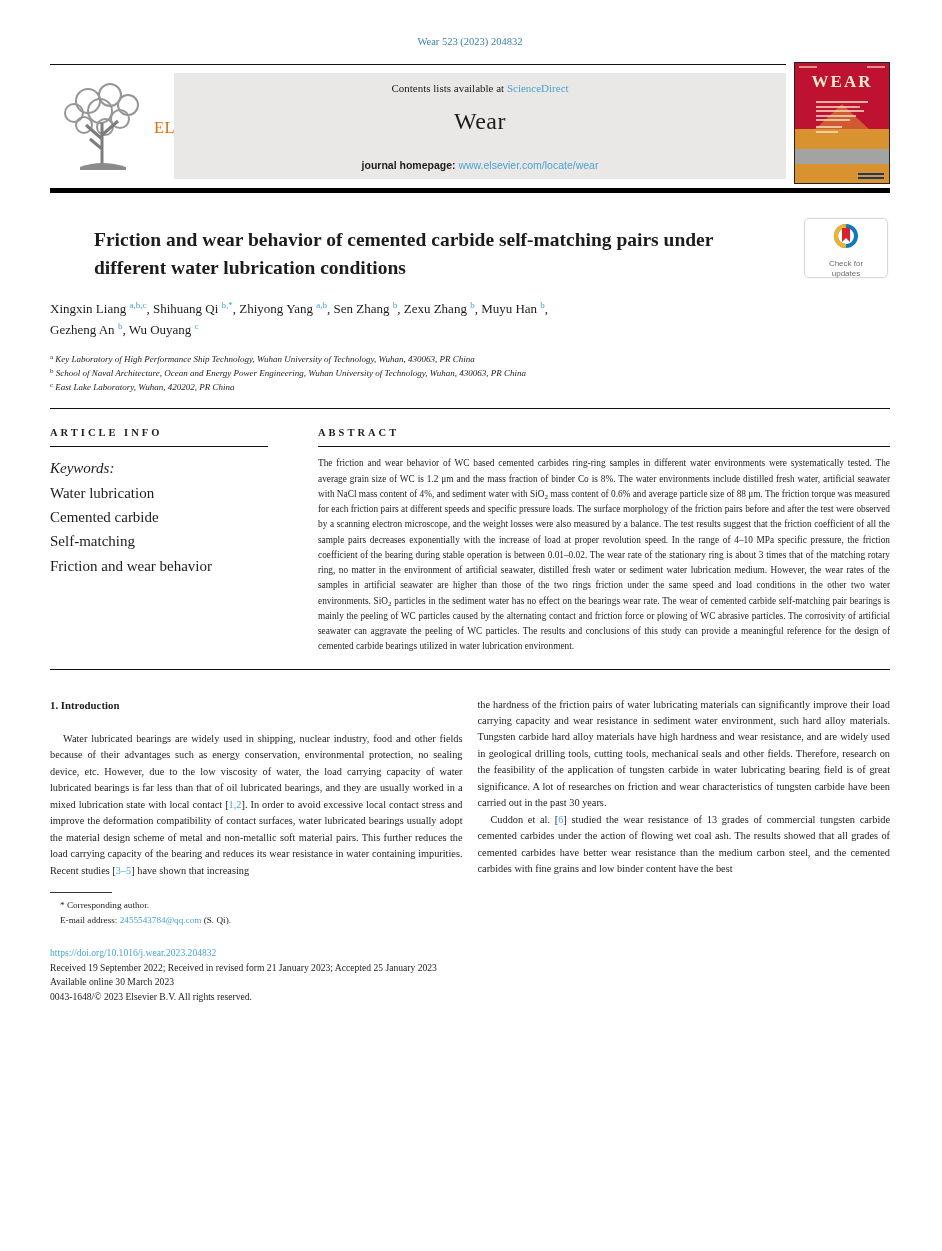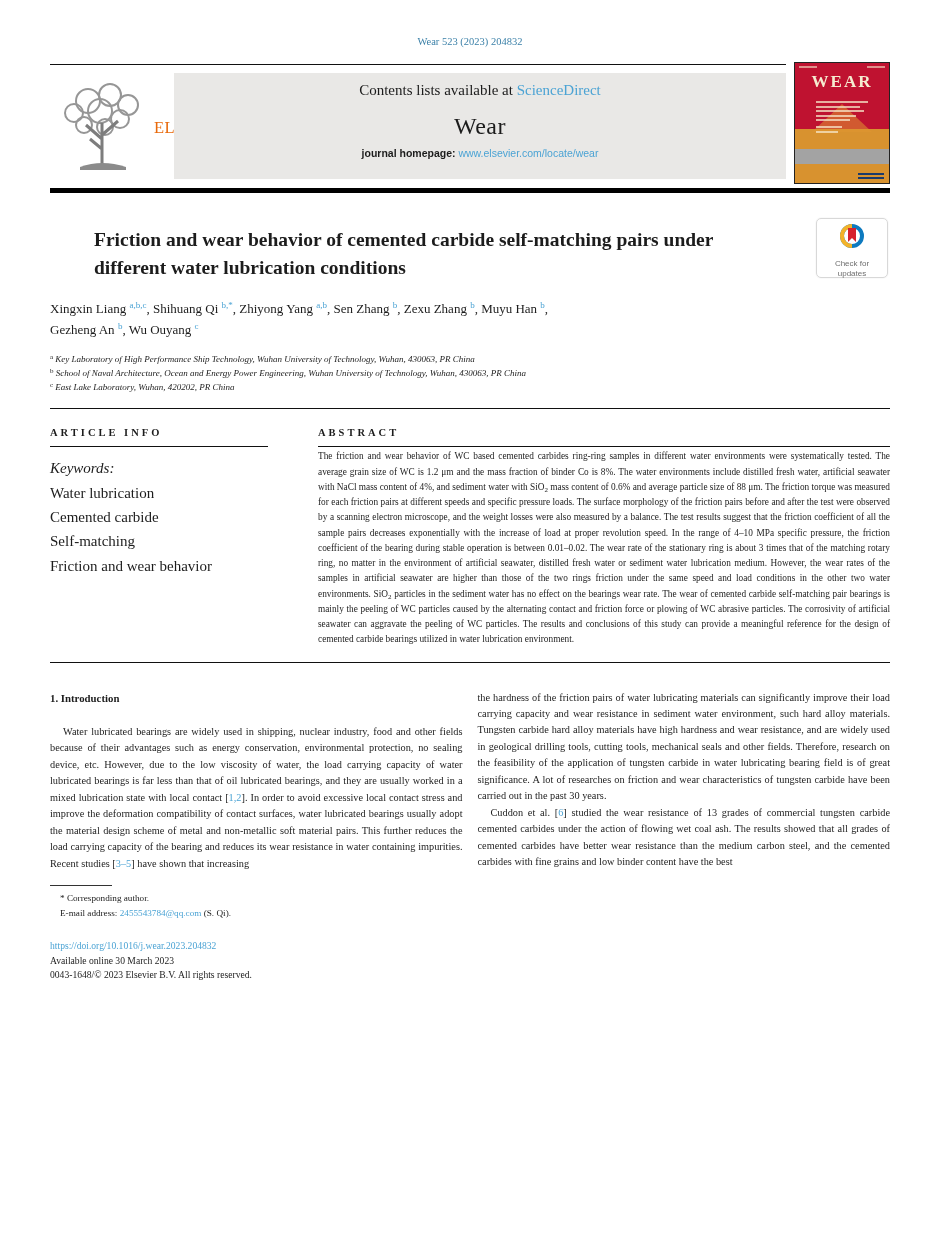--- a/index.html
+++ b/index.html
@@ -13,24 +13,24 @@
 
   
   .top-cite { padding-top:36px; text-align:center; font-size:10.5px; color:#3b80a8; }
 
   
   .header-row { display:flex; margin-top:17px; }
   .header-left { flex:1; border-top:1.5px solid #111; display:flex; }
   .logo-col { width:124px; display:flex; flex-direction:row; align-items:center; padding-top:5px; }
   .elsevier-word { font-size:16.5px; color:#e8690b; letter-spacing:0.5px; margin-top:1px; }
   .gray-box { flex:1; background:#e9e8e6; margin-top:8px; height:106px; position:relative; text-align:center; }
-  .contents-line { padding-top:9px; font-size:15px; }
+  .contents-line { padding-top:9px; font-size:11px; }
   .link { color:#4ba3d4; text-decoration:none; }
   .journal-title { font-size:24px; margin-top:14px; letter-spacing:0.5px; }
-  .homepage-line { position:absolute; bottom:20px; width:100%; text-align:center;
+  .homepage-line { position:absolute; bottom:8px; width:100%; text-align:center;
     font-family:"Liberation Sans", sans-serif; font-size:10.5px; font-weight:bold; }
   .homepage-line .link { font-weight:normal; }
 
   
   .cover { width:96px; height:122px; margin-left:8px; margin-top:-2px; border:1px solid #222;
     position:relative; background:#d8922f; overflow:hidden; }
   .cover-red { position:absolute; top:0; left:0; right:0; height:55%; background:#bf1230; }
   .cover-tri { position:absolute; top:34%; left:50%; transform:translateX(-50%);
     width:0; height:0; border-left:30px solid transparent; border-right:30px solid transparent;
     border-bottom:28px solid rgba(224,150,50,0.55); }
@@ -42,21 +42,21 @@
   .cover-foot { position:absolute; bottom:4px; right:5px; width:26px; }
   .cover-foot div { height:2px; background:#1a3a6b; margin-top:2px; }
   .cover-topline { position:absolute; top:3px; left:4px; right:4px; display:flex; justify-content:space-between; }
   .cover-topline div { height:2px; width:18px; background:rgba(245,230,200,0.6); }
 
   .thick-bar { height:5px; background:#000; margin-top:4px; }
 
   
   .title-row { position:relative; margin-top:33px;margin-left:44px; }
   .paper-title { font-size:19.5px; line-height:1.42; width:745px; }
-  .badge { position:absolute; right:2px; top:-8px; width:72px; height:60px; background:#fff;
+  .badge { position:absolute; right:2px; top:-8px; width:84px; height:60px; background:#fff;
     border:1px solid #d8d8d8; border-radius:5px; text-align:center; cursor:pointer;
     box-shadow:0 0 0 1px rgba(0,0,0,0.02); }
   .badge-text { font-family:"Liberation Sans", sans-serif; font-size:8px; color:#6e6e6e; line-height:1.2; margin-top:1px; }
 
   
   .authors { margin-top:18px; font-size:13px; line-height:1.55; width:760px; }
   .sup { color:#4ba3d4; font-size:9px; position:relative; top:-5px; }
   .supd { font-size:7px; position:relative; top:-3px; font-style:normal; }
   .sub { font-size:7px; position:relative; top:2px; }
   .affils { margin-top:13px; font-size:9px; font-style:italic; line-height:1.55; }
@@ -64,21 +64,21 @@
   .rule { border-top:1.5px solid #111; margin-top:14px; }
 
   
   .ia-row { display:flex; }
   .ia-left { width:218px; margin-right:50px; }
   .ia-right { flex:1; }
   .ia-head { font-weight:bold; font-size:10.5px; letter-spacing:3px; padding-top:18px; }
   .ia-rule { border-top:1.2px solid #111; margin-top:8px; }
   .keywords { margin-top:9px; font-size:15px; line-height:1.62; }
   .kw-label { font-style:italic; }
-  .abstract-body { margin-top:2px; font-size:9.3px; line-height:1.64; text-align:justify; }
+  .abstract-body { margin-top:9px; font-size:9.3px; line-height:1.64; text-align:justify; }
 
   
   .intro-row { display:flex; gap:15px; margin-top:27px; }
   .col { width:413px; font-size:10.3px; line-height:1.6; text-align:justify; }
   .sec-head { font-weight:bold; font-size:10.8px; margin-bottom:17px; text-align:left; }
   .indent { text-indent:13px; }
 
   
   .footnote { margin-top:13px; font-size:9.2px; line-height:1.6; }
   .fn-rule { width:62px; border-top:1px solid #333; margin-bottom:5px; }
@@ -218,18 +218,19 @@
       <div class="fn-line">
         <span>*</span><span> Corresponding author.</span>
       </div>
       <div class="fn-line">
         <span class="em-label">E-mail address:</span><span class="link"> 2455543784@qq.com</span><span> (S. Qi).</span>
       </div>
     </div>
 
     <div class="pubinfo">
       <div class="link">https://doi.org/10.1016/j.wear.2023.204832</div>
+      <div>Received 19 September 2022; Received in revised form 21 January 2023; Accepted 25 January 2023</div>
       <div>Available online 30 March 2023</div>
       <div>0043-1648/© 2023 Elsevier B.V. All rights reserved.</div>
     </div>
 
   </div>
 </div>
 
 </body></html>

